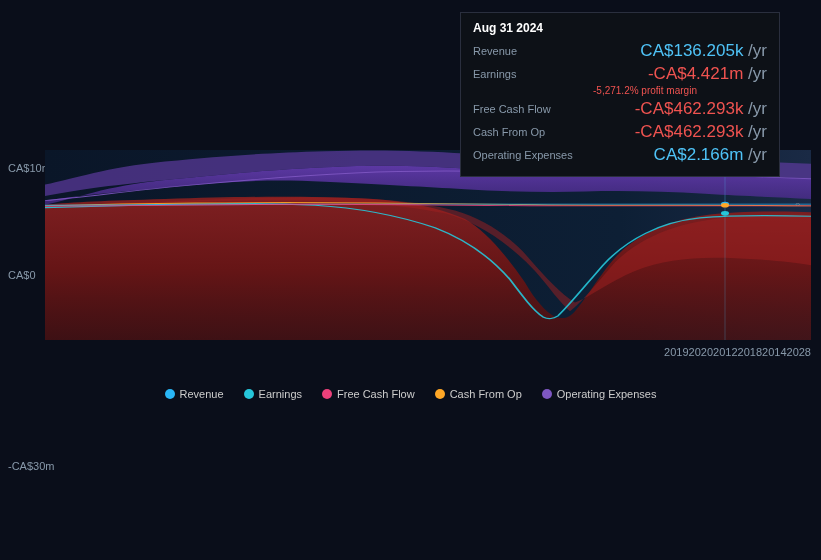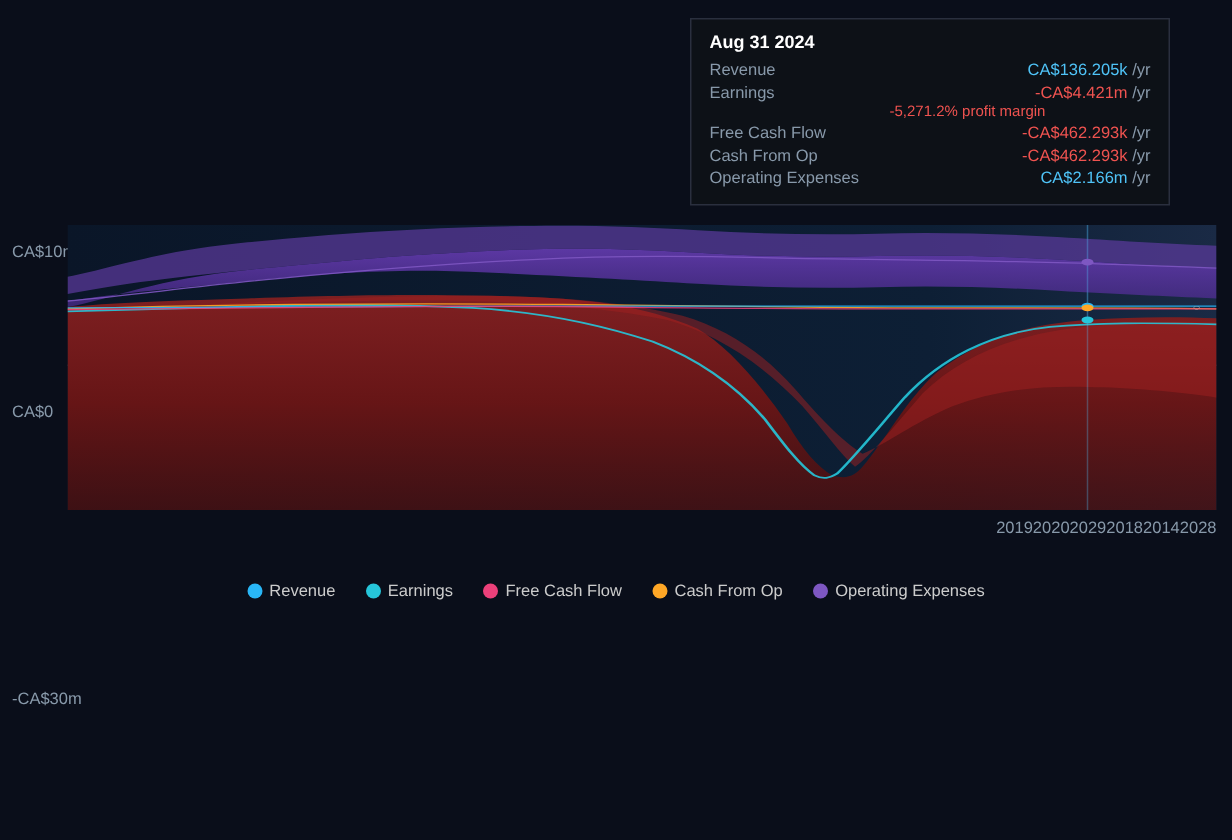--- a/index.html
+++ b/index.html
@@ -46,21 +46,21 @@
       font-size: 11px;
     }
 
     .tooltip-label {
       color: #8899aa;
       min-width: 120px;
     }
 
     .tooltip-value {
       color: #4fc3f7;
-      font-size: 11px;
+      font-size: 17px;
     }
 
     .tooltip-value.negative {
       color: #ef5350;
     }
 
     .tooltip-value.positive {
       color: #4fc3f7;
     }
 
@@ -240,21 +240,21 @@
       <circle cx="680" cy="110" r="4" fill="#26c6da"></circle>
       <circle cx="680" cy="43" r="4" fill="#7e57c2"></circle>
 
       <text x="750" y="98" fill="#aaaaaa" font-size="9" text-anchor="start">○</text>
     </svg>
   </div>
 
   <div class="x-axis">
     <span class="x-label">2019</span>
     <span class="x-label">2020</span>
-    <span class="x-label">2029</span>
+    <span class="x-label">2012</span>
     <span class="x-label">2018</span>
     <span class="x-label">2014</span>
     <span class="x-label">2028</span>
   </div>
 
   <div class="legend">
     <div class="legend-item">
       <div class="legend-dot" style="background:#29b6f6;"></div>
       <span>Revenue</span>
     </div>

